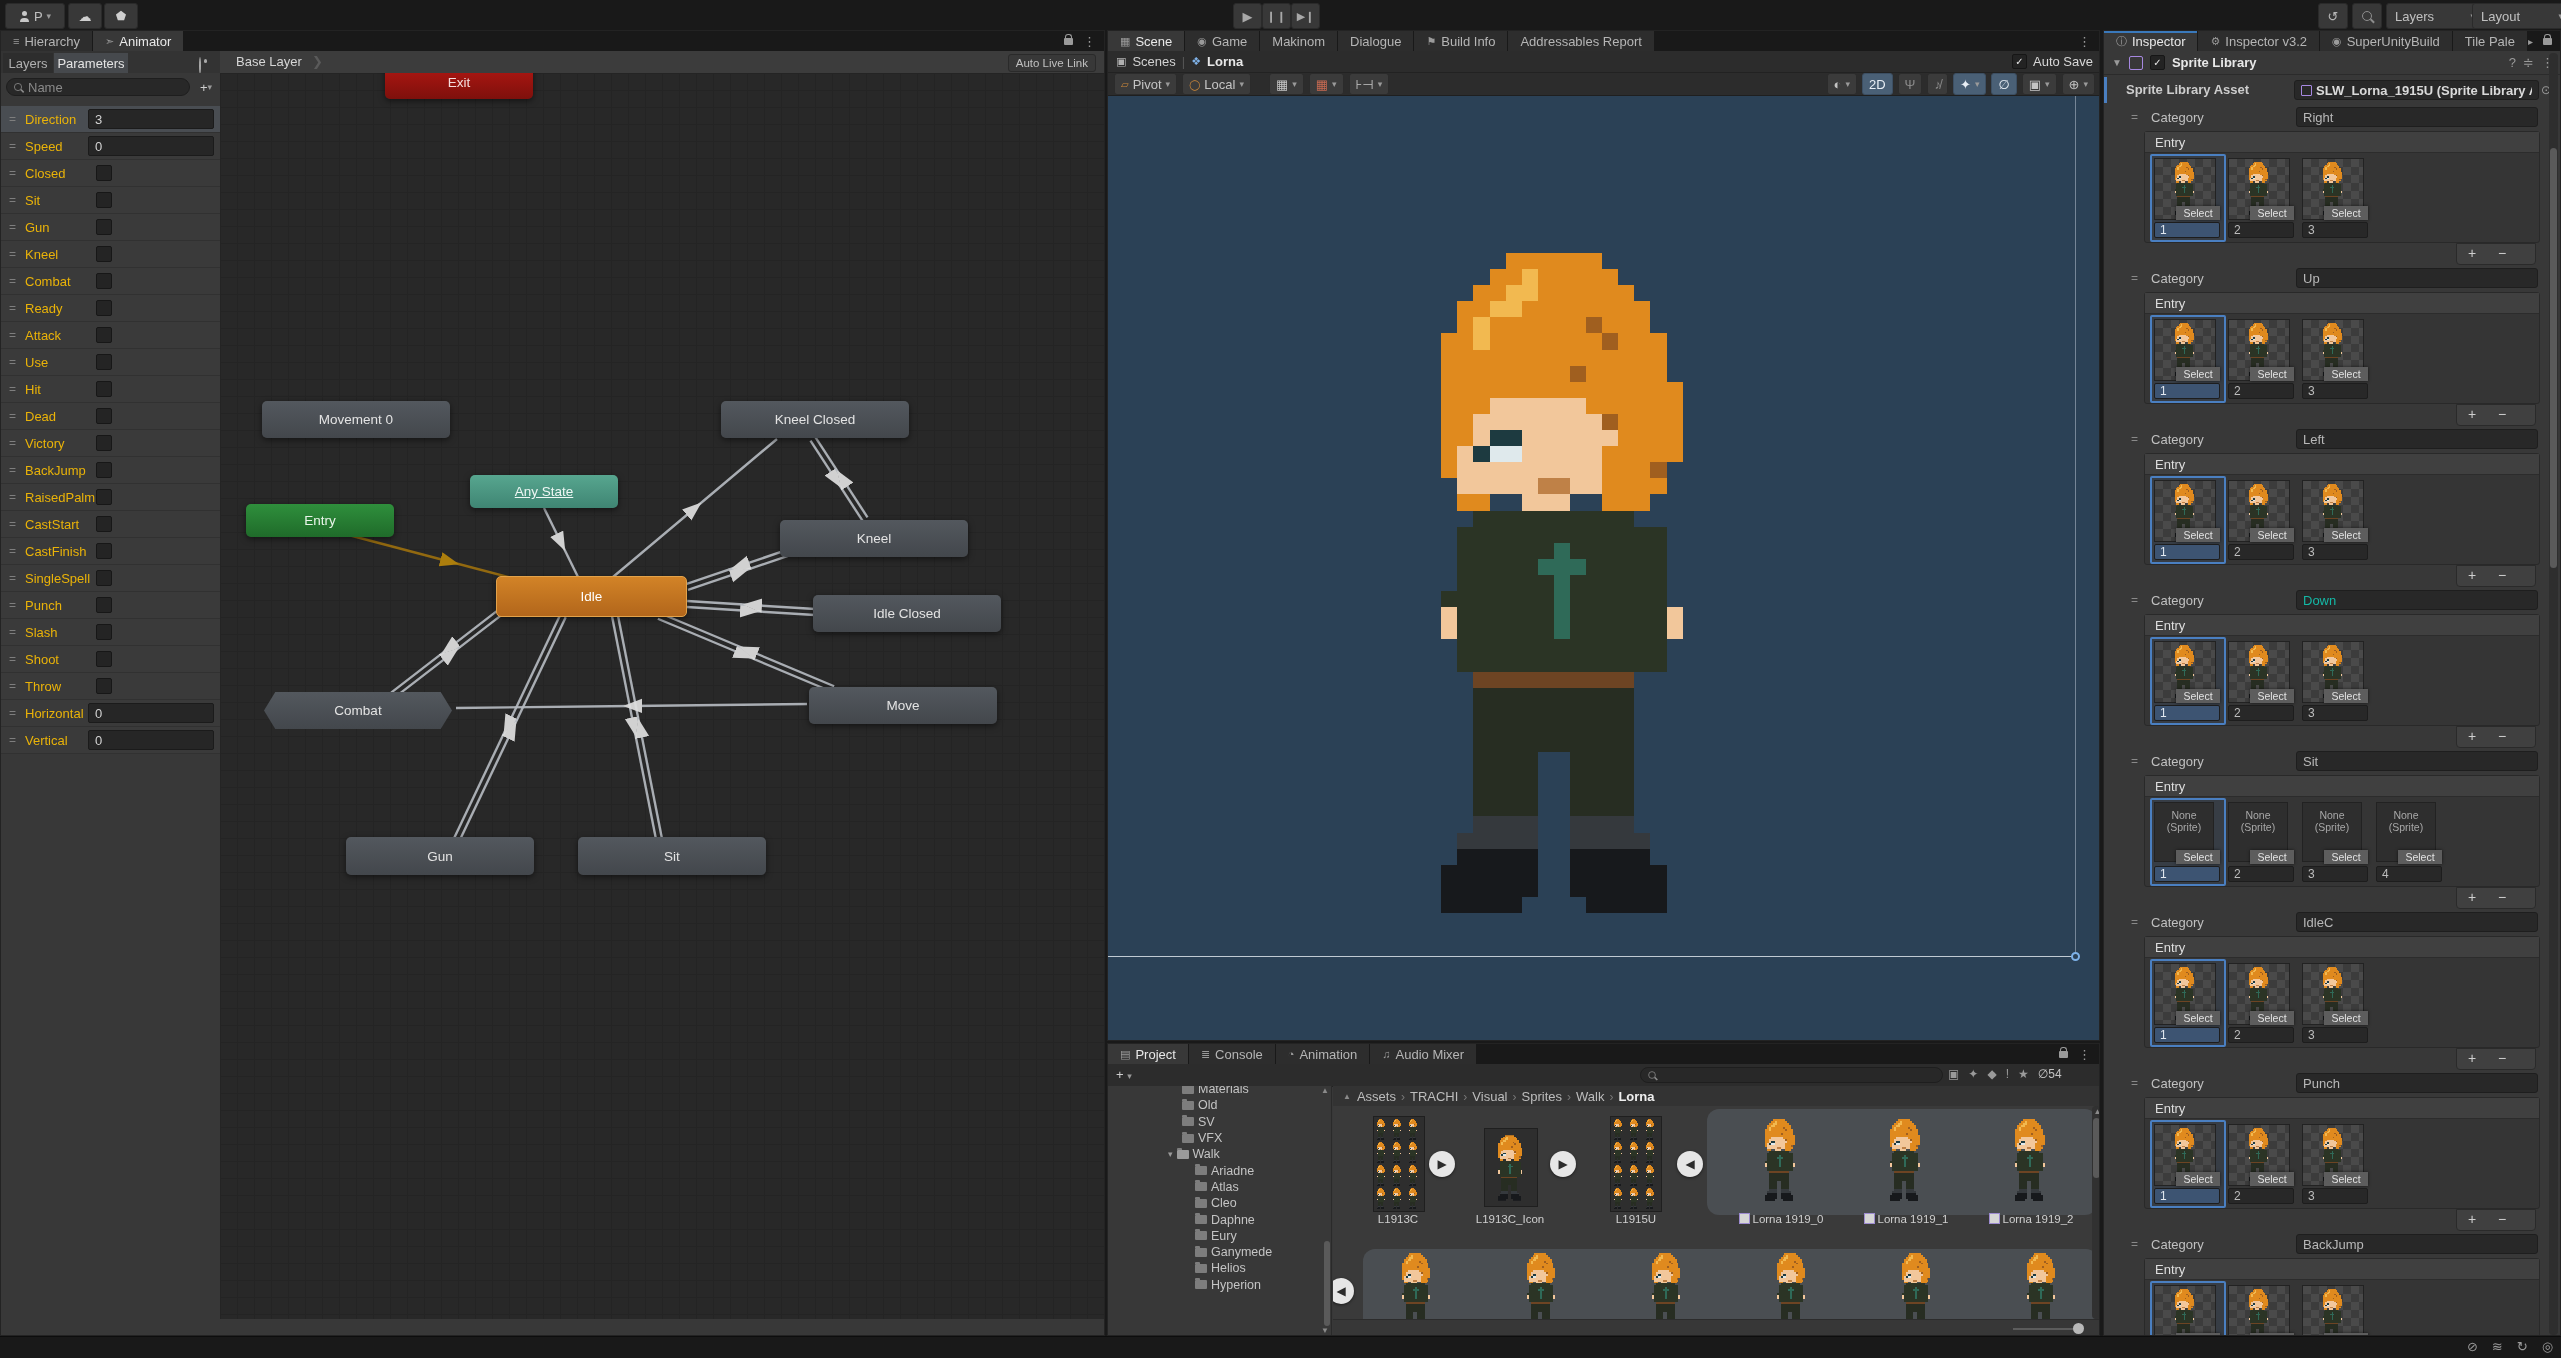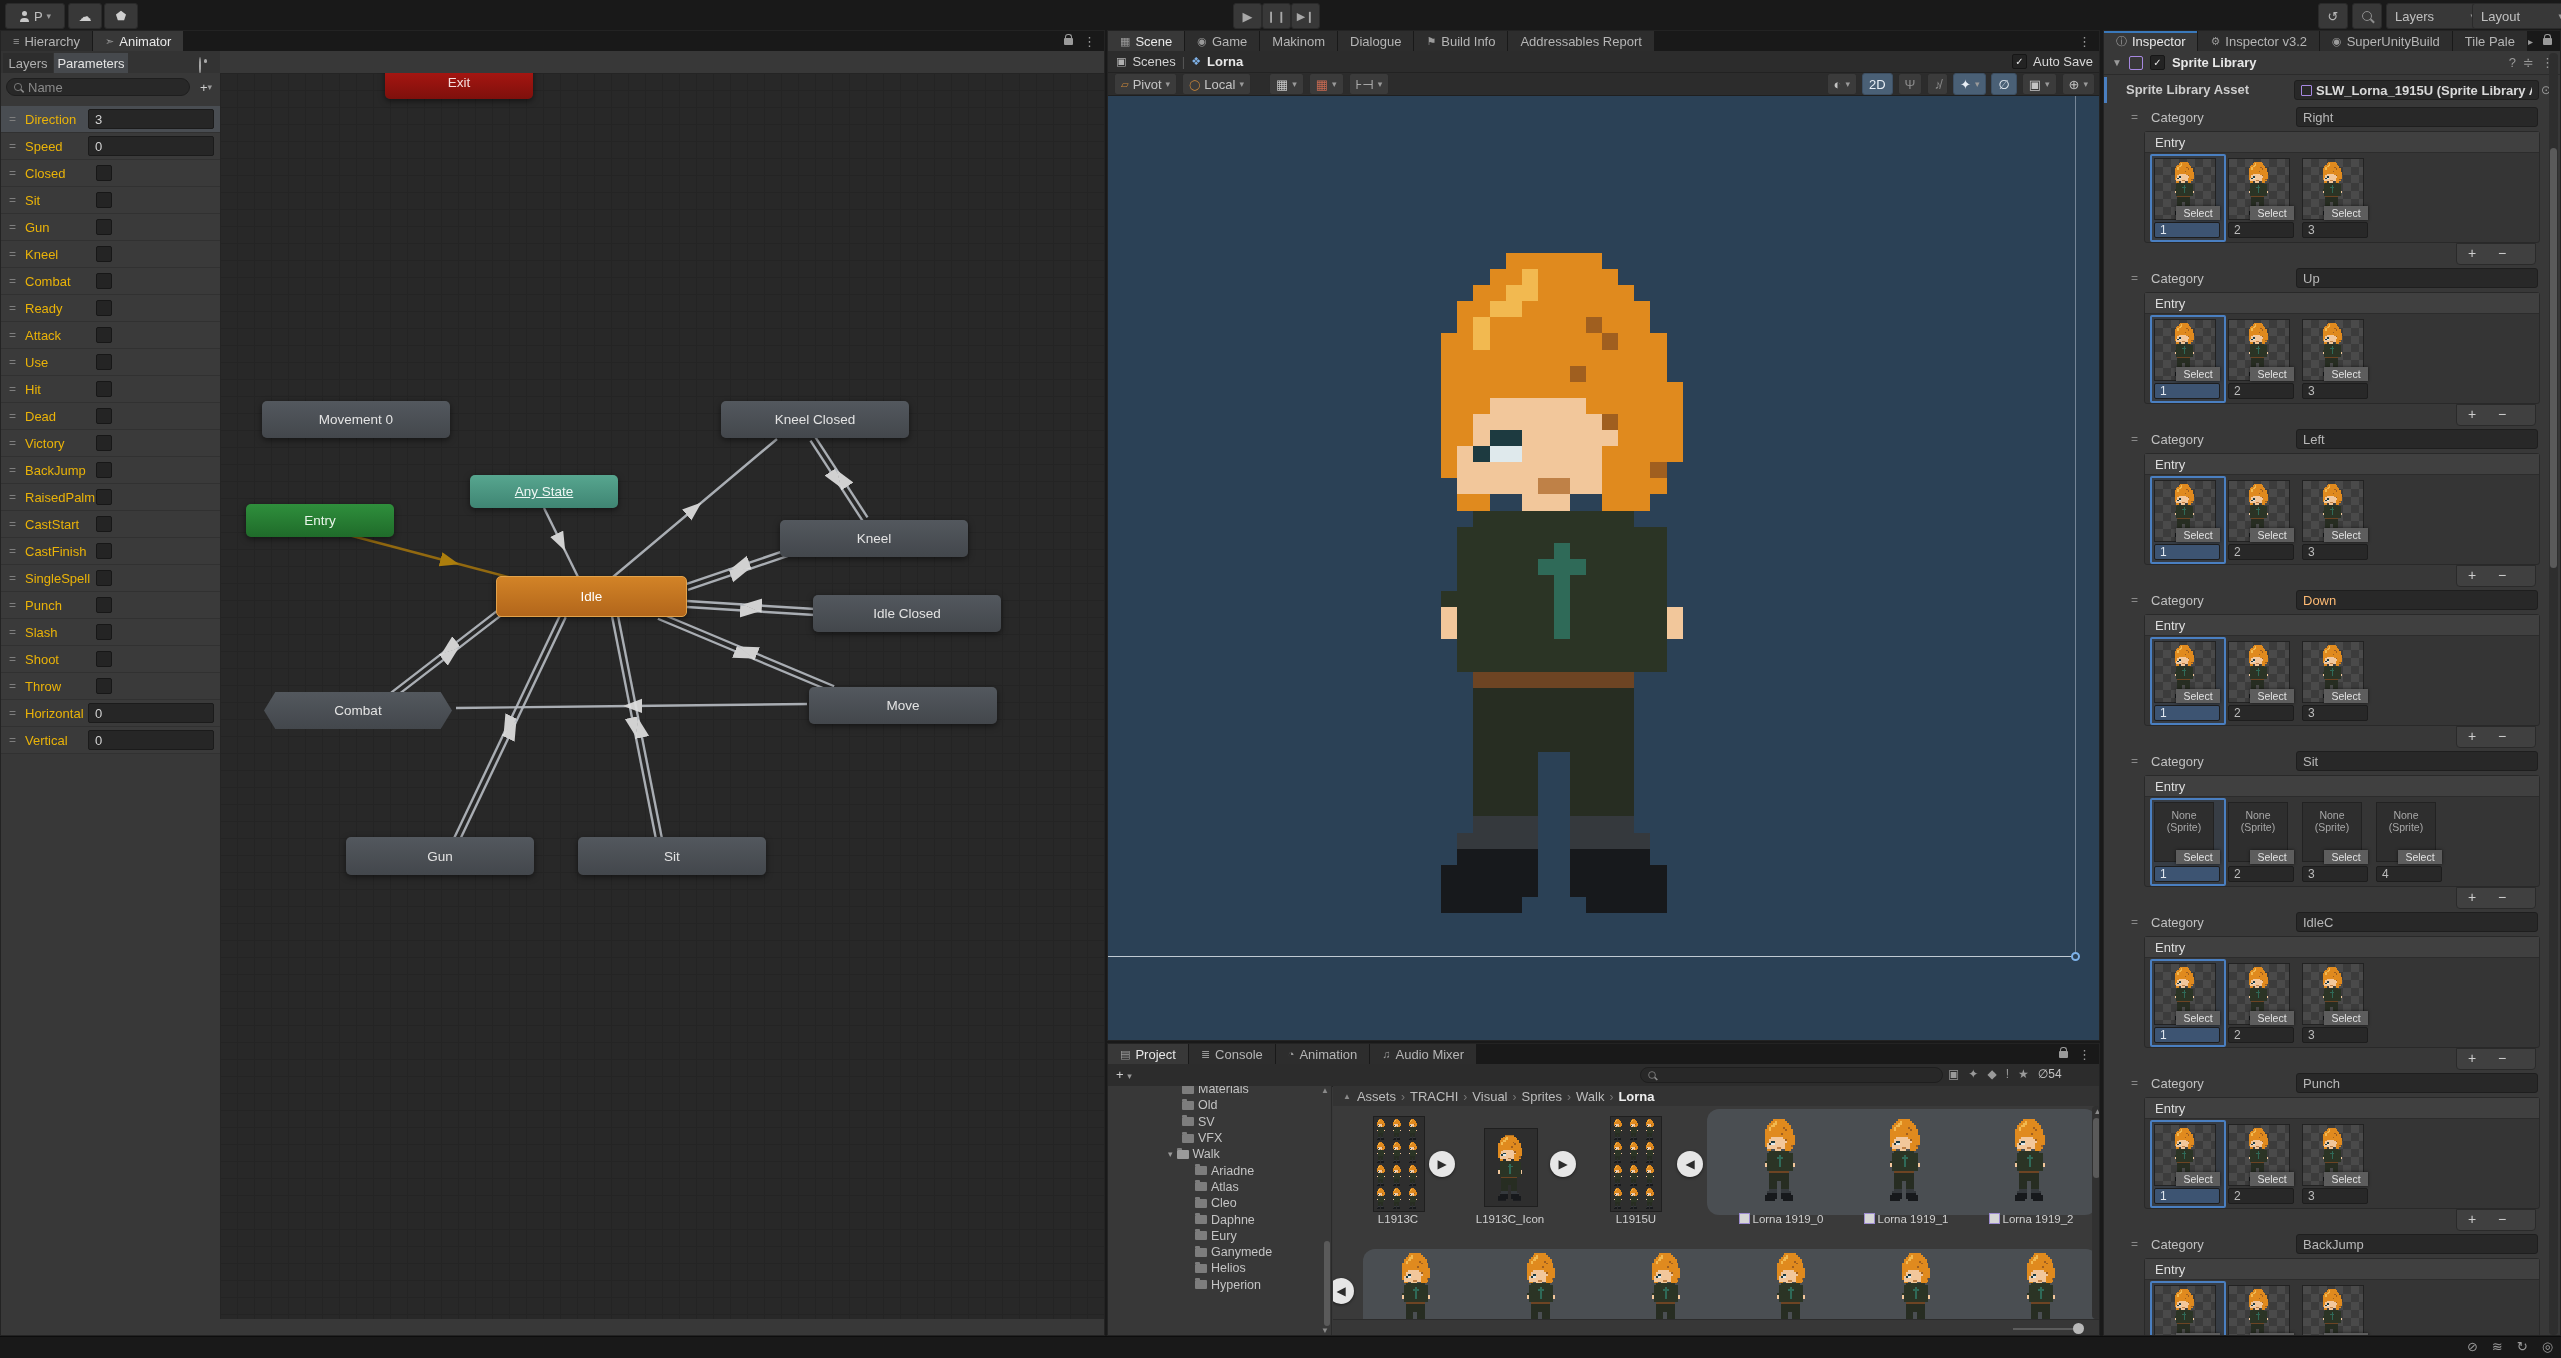--- a/index.html
+++ b/index.html
@@ -247,20 +247,27 @@
 
   <div class="abs" style="left:0;top:20px;width:219px;height:22px;background:#333333;border-bottom:1px solid #262626;">
     <div class="abs" style="left:2px;top:2px;width:50px;height:20px;display:flex;align-items:center;justify-content:center;background:#2d2d2d;color:#b0b0b0;">
         <span>Layers</span>
       </div>
     <div class="abs" style="left:53px;top:2px;width:74px;height:20px;display:flex;align-items:center;justify-content:center;background:#46494d;color:#e4e4e4;">
         <span>Parameters</span>
       </div>
     <div class="abs" style="left:198px;top:7px;"><span class="eyeico"></span></div>
   </div>
+  <div class="abs" style="left:219px;top:20px;width:886px;height:22px;background:#3c3c3c;border-bottom:1px solid #262626;">
+    <span class="abs" style="left:16px;top:3px;color:#d6d6d6;">Base Layer</span>
+    <span class="abs" style="left:92px;top:3px;color:#5a5a5a;">❯</span>
+    <div class="btn" style="position:absolute;right:10px;top:3px;height:16px;padding:0 7px;font-size:11.5px;">
+        <span>Auto Live Link</span>
+      </div>
+  </div>
 
   <div class="abs" style="left:0;top:42px;width:219px;height:1246px;background:#383838;border-right:1px solid #262626;">
     <div class="field" style="position:absolute;left:5px;top:5px;width:184px;height:18px;border-radius:9px;gap:5px;">
       <span class="lens" style="transform:scale(.8);"></span>
       <span style="color:#8a8a8a;">Name</span>
     </div>
     <div class="abs" style="left:193px;top:5px;width:24px;height:18px;display:flex;align-items:center;justify-content:center;color:#cfcfcf;">+<span class="ddarrow">▾</span></div>
     <div id="param-list" class="abs" style="left:0;top:33px;width:219px;">
         <div class="prow sel">
           <span class="phandle">=</span>
@@ -966,21 +973,21 @@
         <div class="selbadge" style="left: 179px; top: 74px;">Select</div>
         <div class="namefield" style="left: 157px; top: 90px;">3</div>
       </div>
       <div class="pmbar" style="left: 352px; top: 534px;">
         <div class="pm">+</div>
         <div class="pm">−</div>
       </div>
       <div class="cat-row" style="left: 0px; top: 559px; width: 458px;">
         <span style="color: rgb(138, 138, 138); margin-left: 27px; font-size: 12px;">=</span>
         <span style="color: rgb(192, 192, 192); margin-left: 13px;">Category</span>
-        <div class="field" style="position: absolute; left: 192px; top: 0px; width: 242px; height: 20px; color: #fdba74;">Down</div>
+        <div class="field" style="position: absolute; left: 192px; top: 0px; width: 242px; height: 20px; color: #14b8a6;">Down</div>
       </div>
       <div class="entrybox" style="left: 40px; top: 583px; width: 394px; height: 110px;">
         <div class="entryhead">Entry</div>
         <div class="selframe" style="left: 5px; top: 22px; width: 72px; height: 84px;"></div>
         <div class="thumb" style="left: 9px; top: 26px;">
           <svg width="26" height="53.3" viewBox="0 0 200 410">
             <use href="#char-sym"></use>
           </svg>
         </div>
         <div class="selbadge" style="left: 31px; top: 74px;">Select</div>

